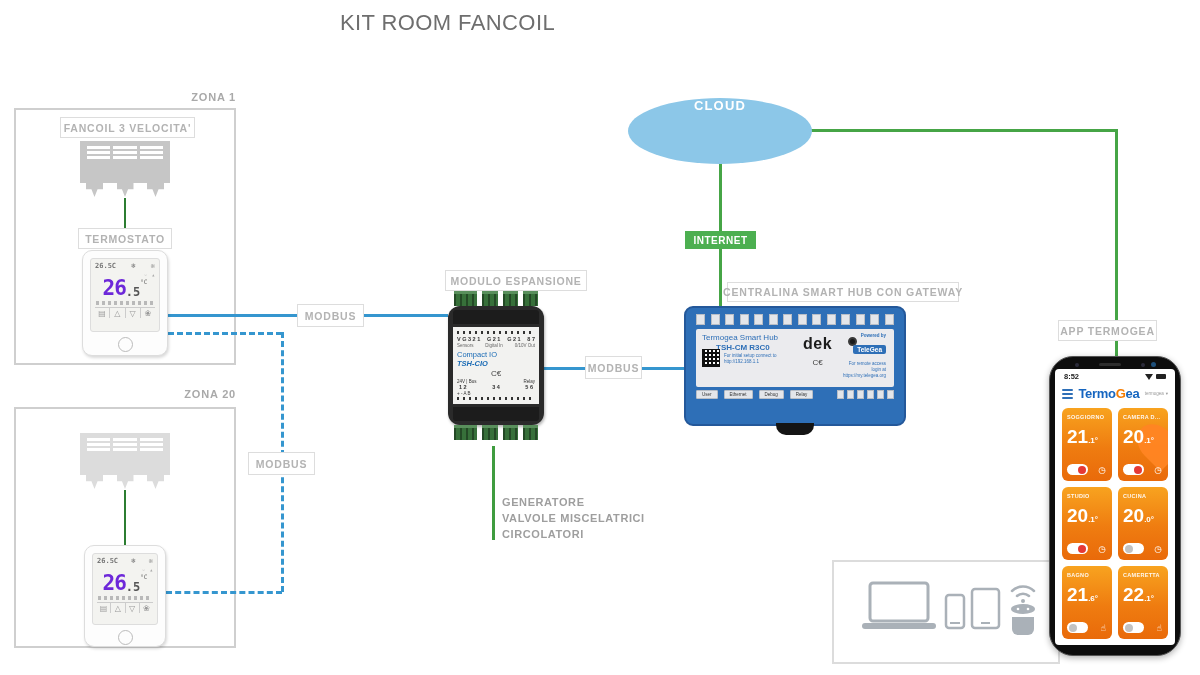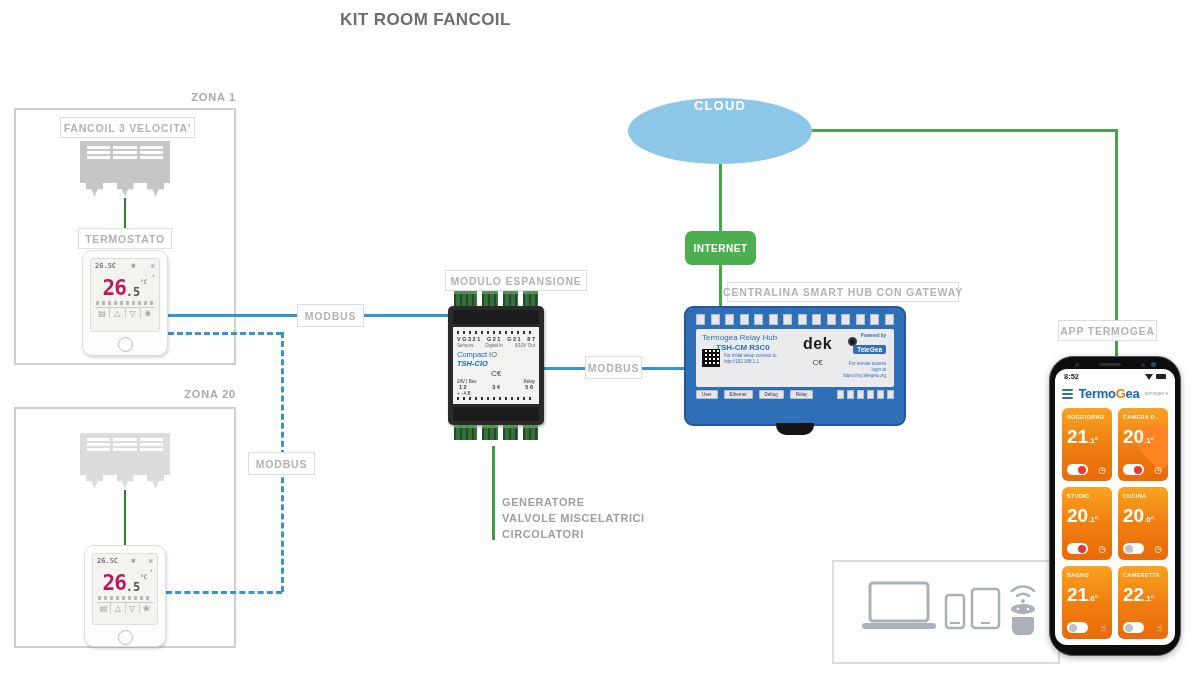--- a/index.html
+++ b/index.html
@@ -7,21 +7,21 @@
   #canvas { position:relative; width:1200px; height:675px; background:#fff; overflow:hidden; }
 
   
   .label-box { position:absolute; background:#fff; border:1px solid #ddd; color:#b3b3b3;
     font-weight:bold; font-size:10.5px; letter-spacing:.8px; display:flex;
     align-items:center; justify-content:center; white-space:nowrap; z-index:5; }
   .zone-tag { position:absolute; color:#a9a9a9; font-weight:bold; font-size:11px; letter-spacing:.8px; }
 
   
   .title { position:absolute; left:340px; top:10px; color:#6e6e6e; }
-  .title .t1 { font-size:17px; font-weight:bold; letter-spacing:.4px; }
+  .title .t1 { font-size:22px; font-weight:normal; letter-spacing:.4px; }
   .title .t2 { font-size:17px; margin-top:4px; color:#7a7a7a; }
   .title .t2 b { color:#6e6e6e; }
 
   
   .zone-box { position:absolute; border:2px solid #cfcfcf; background:#fff; }
 
   
   .fancoil { position:absolute; width:90px; }
   .fancoil .body { width:90px; height:42px; background:#c6c6c6; position:relative; }
   .fancoil .grille { position:absolute; top:5px; left:7px; right:7px; display:flex; gap:3px; }
@@ -34,21 +34,21 @@
 
   
   .thermostat { position:absolute; width:86px; height:106px; background:#fdfdfd;
     border:1px solid #ddd; border-radius:10px; box-shadow:1px 2px 3px rgba(0,0,0,.15);
     padding:7px 7px 0 7px; z-index:4; }
   .lcd { background:#f3f3f0; border:1px solid #ddd; border-radius:3px; height:74px;
     padding:3px 4px; font-family:"DejaVu Sans Mono", monospace; color:#666; position:relative; }
   .lcd .row1 { display:flex; justify-content:space-between; font-size:7px; font-weight:bold; color:#777; }
   .lcd .row2 { display:flex; justify-content:flex-end; gap:4px; font-size:6px; color:#aaa; margin-top:1px; }
   .lcd .main { display:flex; align-items:flex-start; justify-content:center; line-height:1; }
-  .lcd .big { font-size:21px; font-weight:bold; color:#be185d; letter-spacing:-1px; }
+  .lcd .big { font-size:21px; font-weight:bold; color:#6d28d9; letter-spacing:-1px; }
   .lcd .dec { font-size:12px; font-weight:bold; color:#555; margin-top:8px; }
   .lcd .unit { font-size:6px; margin-top:1px; }
   .lcd .ticks { height:4px; margin:2px 1px;
     background:repeating-linear-gradient(90deg,#b9b9b9 0 3px,transparent 3px 6px); }
   .lcd .btns { display:flex; border-top:1px solid #ccc; }
   .lcd .btns span { flex:1; text-align:center; font-size:8px; color:#999; padding-top:1px;
     border-left:1px solid #ccc; font-family:"DejaVu Sans", sans-serif; }
   .lcd .btns span:first-child { border-left:none; }
   .round-btn { width:15px; height:15px; border:1.5px solid #bbb; border-radius:50%; margin:5px auto 0; }
 
@@ -59,21 +59,21 @@
   .gvline { position:absolute; width:3px; background:#46a546; z-index:1; }
   .ghline { position:absolute; height:3px; background:#46a546; z-index:1; }
   .gthin  { position:absolute; width:2px; background:#2c7d31; z-index:1; }
 
   
   .module { position:absolute; left:448px; top:291px; width:96px; z-index:4; }
   .term-row { display:flex; gap:5px; padding:0 6px; }
   .term { height:15px; background:#37703a; border-top:3px solid #598f5c;
     background-image:repeating-linear-gradient(90deg,rgba(0,0,0,.35) 0 2px,transparent 2px 6px); }
   .module .t1 { width:26px; } .module .t2 { width:17px; } .module .t3 { width:17px; } .module .t4 { width:17px; }
-  .mod-body { background:#2a2a2a; border-radius:5px; padding:4px 5px; box-shadow:1px 2px 3px rgba(0,0,0,.3); }
+  .mod-body { background:#2a2a2a; border-radius:12px; padding:4px 5px; box-shadow:1px 2px 3px rgba(0,0,0,.3); }
   .mod-flange { height:14px; background:#1c1c1c; border-radius:3px 3px 0 0; }
   .mod-flange.b { border-radius:0 0 3px 3px; }
   .mod-label { background:#f2f2f0; margin:3px 0; padding:3px 4px 2px; color:#333; }
   .mod-label .dots { height:3px; margin:1px 0 2px;
     background:repeating-linear-gradient(90deg,#333 0 2px,transparent 2px 6px); }
   .mod-label .tnum { font-size:5.5px; font-weight:bold; display:flex; justify-content:space-between; }
   .mod-label .tgrp { font-size:4.5px; color:#666; display:flex; justify-content:space-between; margin:1px 0 3px; }
   .mod-label .prod { font-size:7.5px; color:#1a6bb5; line-height:1.15; }
   .mod-label .prod b { font-size:7.5px;font-style:italic; }
   .mod-label .ce-row { display:flex; justify-content:center; font-size:8px; color:#444; margin:1px 0; }
@@ -81,23 +81,23 @@
   .mod-label .numrow { font-size:5.5px; font-weight:bold; display:flex; justify-content:space-between; padding:0 2px; }
 
   
   .gen-text { position:absolute; left:502px; top:494px; color:#9e9e9e; font-weight:bold;
     font-size:11px; letter-spacing:.6px; line-height:16px; }
 
   
   .cloud { position:absolute; left:628px; top:98px; width:184px; height:66px; background:#8cc7e8;
     border-radius:50%; display:flex; justify-content:center;
     color:#fff; font-weight:bold; font-size:13px; letter-spacing:1.2px; z-index:3; }
-  .internet { position:absolute; left:685px; top:231px; width:71px; height:34px; background:#4caf50;
+  .internet { position:absolute; left:685px; top:231px; width:71px; height:18px; background:#4caf50;
     color:#fff; font-weight:bold; font-size:10px; letter-spacing:.5px; display:flex;
-    align-items:center; justify-content:center; z-index:3;border-radius:7px; }
+    align-items:center; justify-content:center; z-index:3; }
 
   
   .hub { position:absolute; left:684px; top:306px; width:222px; height:120px; background:#2e6fb7;
     border:2px solid #24589a; border-radius:9px; z-index:4; padding:6px 10px 4px; }
   .hub-nubs { display:flex; gap:4px; justify-content:space-between; }
   .hub-nubs i { display:block; width:9px; height:11px; background:#e4e6ea; border:1px solid #b9bec6; }
   .hub-label { background:#ebebee; border-radius:2px; margin-top:4px; height:58px; position:relative;
     display:flex; padding:4px 6px; }
   .hub-left { width:92px; position:relative; }
   .hub-name { color:#2e6fb7; font-size:8px; line-height:1.2; }
@@ -127,21 +127,21 @@
   
   .phone { position:absolute; left:1049px; top:356px; width:132px; height:300px; background:#0d0d0d;
     border-radius:24px; z-index:10; padding:12px 5px 10px; box-shadow:0 2px 6px rgba(0,0,0,.3);
     border:1px solid #555; }
   .sensors { position:absolute; top:5px; left:0; right:0; display:flex; justify-content:center;
     align-items:center; gap:6px; }
   .sensors .dotL { width:4px; height:4px; background:#2b2b3a; border-radius:50%; margin-right:14px; }
   .sensors .slot { width:22px; height:3px; background:#2e2e2e; border-radius:2px; }
   .sensors .dotR1 { width:4px; height:4px; background:#2b2b3a; border-radius:50%; margin-left:14px; }
   .sensors .dotR2 { width:5px; height:5px; background:#1d4f7a; border-radius:50%; }
-  .screen { background:#fff; border-radius:12px; height:100%; display:flex; flex-direction:column; overflow:hidden; }
+  .screen { background:#fff; border-radius:4px; height:100%; display:flex; flex-direction:column; overflow:hidden; }
   .statusbar { display:flex; justify-content:space-between; align-items:center; padding:3px 9px 0; }
   .statusbar .time { font-size:7.5px; font-weight:bold; color:#222; }
   .statusbar .sicons { display:flex; align-items:center; gap:3px; }
   .wifi { width:8px; height:6px; background:#222; clip-path:polygon(0 100%,50% 0,100% 100%); transform:rotate(180deg); }
   .battery { width:10px; height:5px; background:#222; border-radius:1px; }
   .appheader { display:flex; align-items:center; padding:5px 7px 4px; }
   .burger { width:11px; display:flex; flex-direction:column; gap:2px; }
   .burger i { display:block; height:2px; background:#2e6fb7; border-radius:1px; }
   .logo { flex:1; text-align:center; font-size:13px; font-weight:bold; letter-spacing:-.3px; }
   .logo .lb { color:#1565c0; } .logo .lg { color:#f57c00; }
@@ -394,21 +394,21 @@
         <i></i>
         <i></i>
         <i></i>
         <i></i>
         <i></i>
         <i></i>
         <i></i>
     </div>
     <div class="hub-label">
       <div class="hub-left">
-        <div class="hub-name">Termogea Relay Hub</div>
+        <div class="hub-name">Termogea Smart Hub</div>
         <div class="hub-model">TSH-CM R3C0</div>
         <div class="qr"></div>
         <div class="hub-tiny">
           <div>For initial setup connect to</div>
           <div>http://192.168.1.1</div>
         </div>
       </div>
       <div class="hub-mid">
         <div class="dek">dek</div>
         <div class="hub-ce">C€</div>

